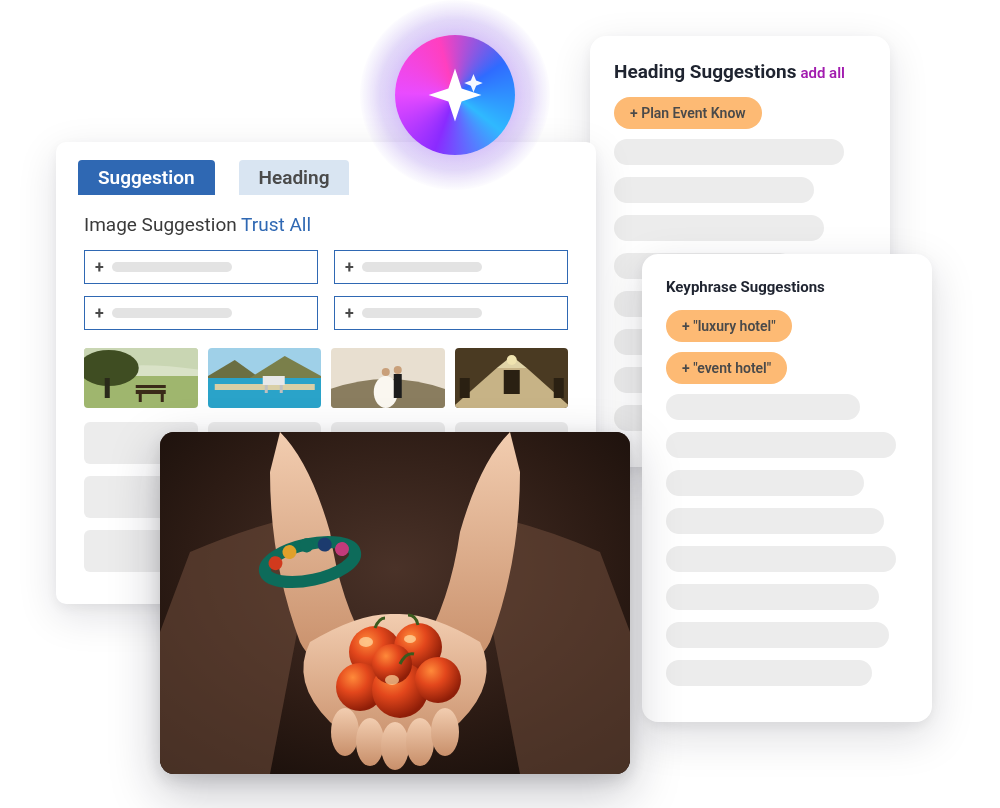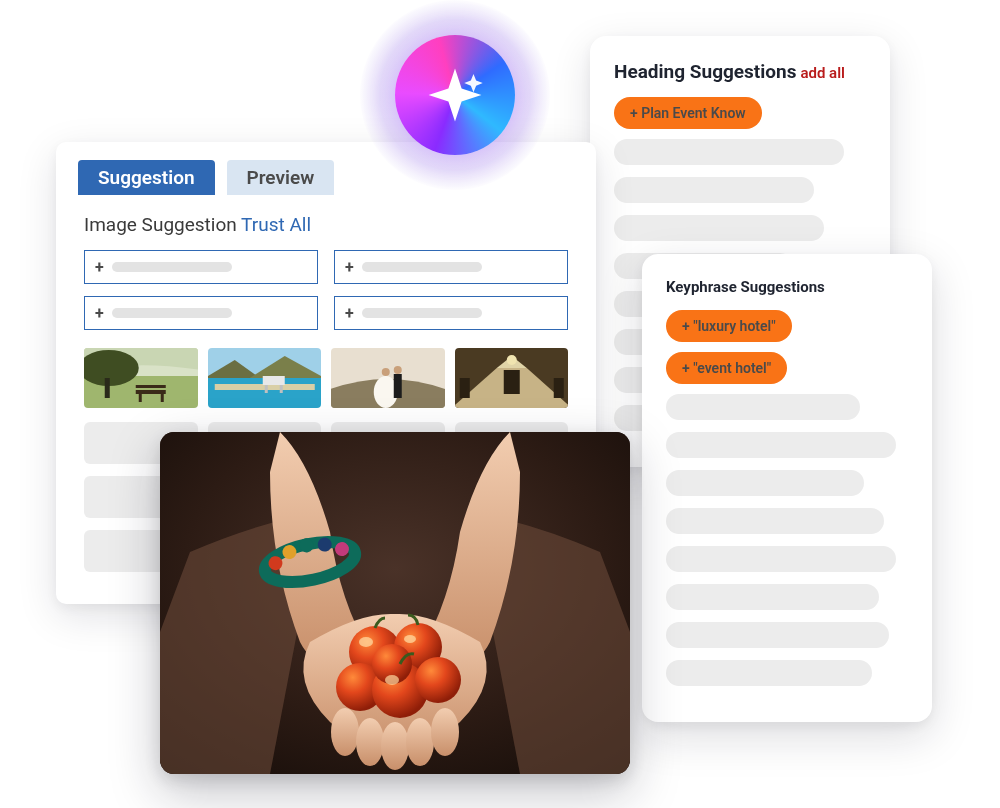--- a/index.html
+++ b/index.html
@@ -25,27 +25,27 @@
   }
   .heading-card h3 {
     font-size: 19px;
     font-weight: 700;
     color: #1f2430;
     display: inline;
   }
   .heading-card .add-all {
     font-size: 15px;
     font-weight: 600;
-    color: #b91c1c;
+    color: #a21caf;
     cursor: pointer;
   }
   .pill-list { margin-top: 14px; }
   .pill {
     display: inline-block;
-    background: #f97316;
+    background: #fdba74;
     color: #4a4a4a;
     font-size: 14px;
     font-weight: 600;
     border-radius: 999px;
     padding: 8px 16px;
     margin-bottom: 10px;
     cursor: pointer;
   }
   .pill-placeholder {
     background: #ececec;
@@ -78,21 +78,21 @@
     left: 56px;
     top: 142px;
     width: 540px;
     background: #fff;
     border-radius: 10px;
     box-shadow: 0 12px 40px rgba(20,20,40,0.12), 0 4px 12px rgba(0,0,0,0.05);
     padding-bottom: 20px;
   }
   .tabs {
     display: flex;
-    gap: 12px;
+    gap: 24px;
     padding: 18px 22px 0 22px;
   }
   .tab {
     padding: 6px 20px;
     font-size: 19px;
     font-weight: 600;
     border-radius: 4px 4px 0 0;
     cursor: pointer;
   }
   .tab.active { background: #2f68b3; color: #fff; }
@@ -209,21 +209,21 @@
     <div class="pill-placeholder" style="width:58%"></div>
     <div class="pill-placeholder" style="width:92%"></div>
     <div class="pill-placeholder" style="width:62%"></div>
     <div class="pill-placeholder" style="width:85%"></div>
   </div>
 </div>
 
 <div class="main-panel">
   <div class="tabs">
     <div class="tab active">Suggestion</div>
-    <div class="tab inactive">Preview</div>
+    <div class="tab inactive">Heading</div>
   </div>
   <div class="section-header">
     <span>Image Suggestion</span>
     <span> </span>
     <span class="select-all">Trust All</span>
   </div>
   <div class="chip-grid">
     <div class="chip-box">
         <span class="plus">+</span>
         <span class="chip-bar"></span>

